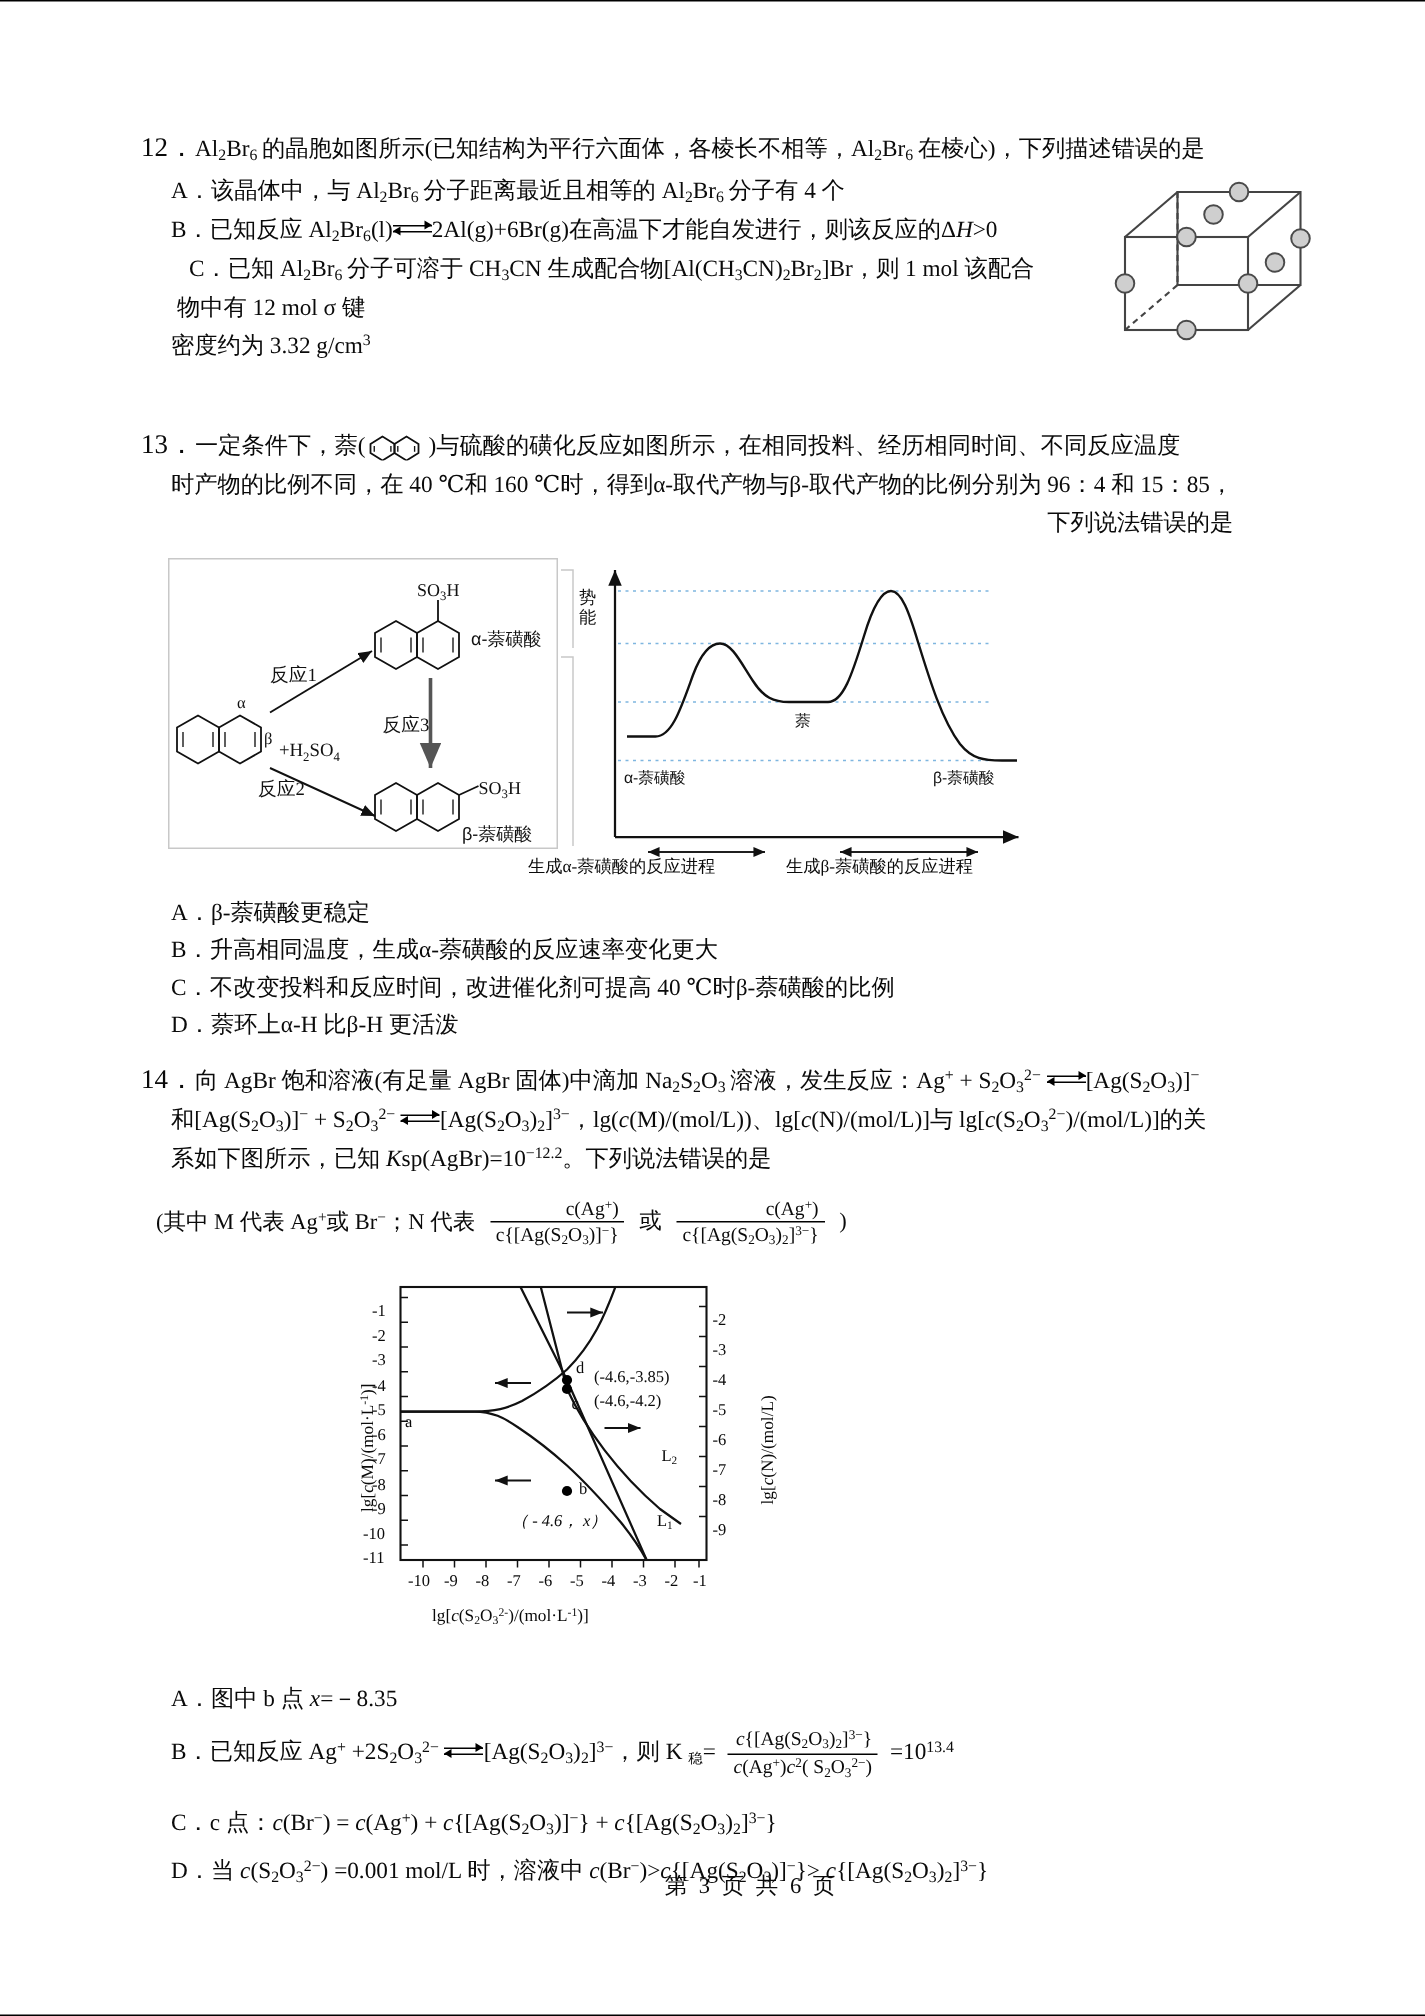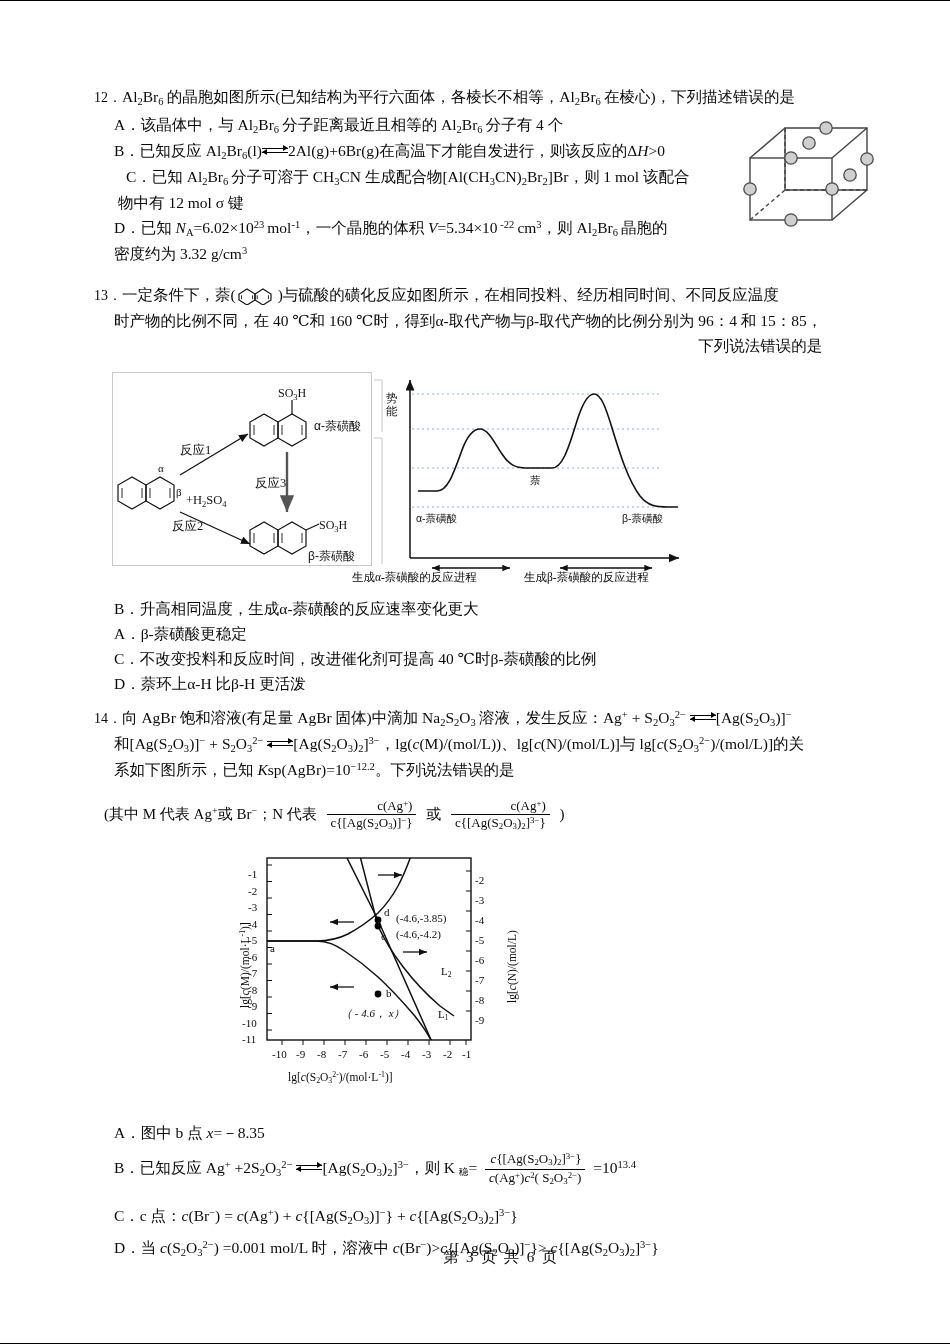--- a/index.html
+++ b/index.html
@@ -7,21 +7,21 @@
     width:950px;height:1344px;background:#ffffff;
     font-family:"Liberation Serif","DejaVu Serif",serif;
     color:#0a0a0a;
     position:relative;overflow:hidden;
   }
   .page{position:relative;width:950px;height:1344px;}
   .border-top{position:absolute;left:0;top:0;width:950px;height:1px;background:#000;}
   .border-bottom{position:absolute;left:0;bottom:0;width:950px;height:1px;background:#000;}
 
   .q{position:absolute;}
-  .qnum{font-size:14px;}
+  .qnum{font-size:18px;}
   .line{font-size:15.5px;line-height:1.62;white-space:nowrap;}
   .opt{font-size:15.5px;line-height:1.62;white-space:nowrap;}
   sub{font-size:.68em;vertical-align:-0.28em;}
   sup{font-size:.68em;vertical-align:0.45em;}
   .ital{font-style:italic;}
   .eqar{display:inline-block;position:relative;width:26px;height:12px;vertical-align:-1px;}
   .eqar:before,.eqar:after{content:"";position:absolute;left:0;width:26px;height:1px;background:#000;}
   .eqar:before{top:3px;}
   .eqar:after{top:7px;}
   .eqar i{position:absolute;width:0;height:0;border-top:3px solid transparent;border-bottom:3px solid transparent;}
@@ -62,23 +62,20 @@
     <div class="opt" style="margin-left:20px;">
       B．已知反应 Al<sub>2</sub>Br<sub>6</sub>(l)<span class="eqar"><i class="r"></i><i class="l"></i></span>2Al(g)+6Br(g)在高温下才能自发进行，则该反应的Δ<span class="ital">H</span>&gt;0
     </div>
     <div class="opt" style="margin-left:32px;">
       C．已知 Al<sub>2</sub>Br<sub>6</sub> 分子可溶于 CH<sub>3</sub>CN 生成配合物[Al(CH<sub>3</sub>CN)<sub>2</sub>Br<sub>2</sub>]Br，则 1 mol 该配合
     </div>
     <div class="opt" style="margin-left:24px;">
       物中有 12 mol σ 键
     </div>
     <div class="opt" style="margin-left:20px;">
-      D．已知 <span class="ital">N</span><sub>A</sub>=6.02×10<sup>23</sup> mol<sup>-1</sup>，一个晶胞的体积 <span class="ital">V</span>=5.34×10<sup> -22</sup> cm<sup>3</sup>，则 Al<sub>2</sub>Br<sub>6</sub> 晶胞的
-    </div>
-    <div class="opt" style="margin-left:20px;">
       密度约为 3.32 g/cm<sup>3</sup>
     </div>
   </div>
 
   <div class="cube" style="left:740px;top:110px;">
     <svg width="160" height="130" viewBox="0 0 160 130">
       <g stroke="#444" fill="none" stroke-width="1.4">
 
         <rect x="10" y="48" width="82" height="62"></rect>
 
@@ -197,22 +194,22 @@
         <line x1="398" y1="196" x2="320" y2="196" stroke="#111" stroke-width="1.1" marker-end="url(#ah)"></line>
         <line x1="448" y1="196" x2="540" y2="196" stroke="#111" stroke-width="1.1" marker-end="url(#ah)"></line>
         <line x1="540" y1="196" x2="448" y2="196" stroke="#111" stroke-width="1.1" marker-end="url(#ah)"></line>
       </g>
     </svg>
     <div class="lbl" style="left:240px;top:198px;">生成α-萘磺酸的反应进程</div>
     <div class="lbl" style="left:412px;top:198px;">生成β-萘磺酸的反应进程</div>
   </div>
 
   <div class="q" style="left:114px;top:596px;">
+    <div class="opt">A．β-萘磺酸更稳定</div>
     <div class="opt">B．升高相同温度，生成α-萘磺酸的反应速率变化更大</div>
-    <div class="opt">A．β-萘磺酸更稳定</div>
     <div class="opt">C．不改变投料和反应时间，改进催化剂可提高 40 ℃时β-萘磺酸的比例</div>
     <div class="opt">D．萘环上α-H 比β-H 更活泼</div>
   </div>
 
   <div class="q" style="left:94px;top:705px;">
     <div class="line">
       <span class="qnum">14．</span>向 AgBr 饱和溶液(有足量 AgBr 固体)中滴加 Na<sub>2</sub>S<sub>2</sub>O<sub>3</sub> 溶液，发生反应：Ag<sup>+</sup> + S<sub>2</sub>O<sub>3</sub><sup>2−</sup> <span class="eqar"><i class="r"></i><i class="l"></i></span>[Ag(S<sub>2</sub>O<sub>3</sub>)]<sup>−</sup>
     </div>
     <div class="line" style="margin-left:20px;">
       和[Ag(S<sub>2</sub>O<sub>3</sub>)]<sup>−</sup> + S<sub>2</sub>O<sub>3</sub><sup>2−</sup> <span class="eqar"><i class="r"></i><i class="l"></i></span>[Ag(S<sub>2</sub>O<sub>3</sub>)<sub>2</sub>]<sup>3−</sup>，lg(<span class="ital">c</span>(M)/(mol/L))、lg[<span class="ital">c</span>(N)/(mol/L)]与 lg[<span class="ital">c</span>(S<sub>2</sub>O<sub>3</sub><sup>2−</sup>)/(mol/L)]的关

